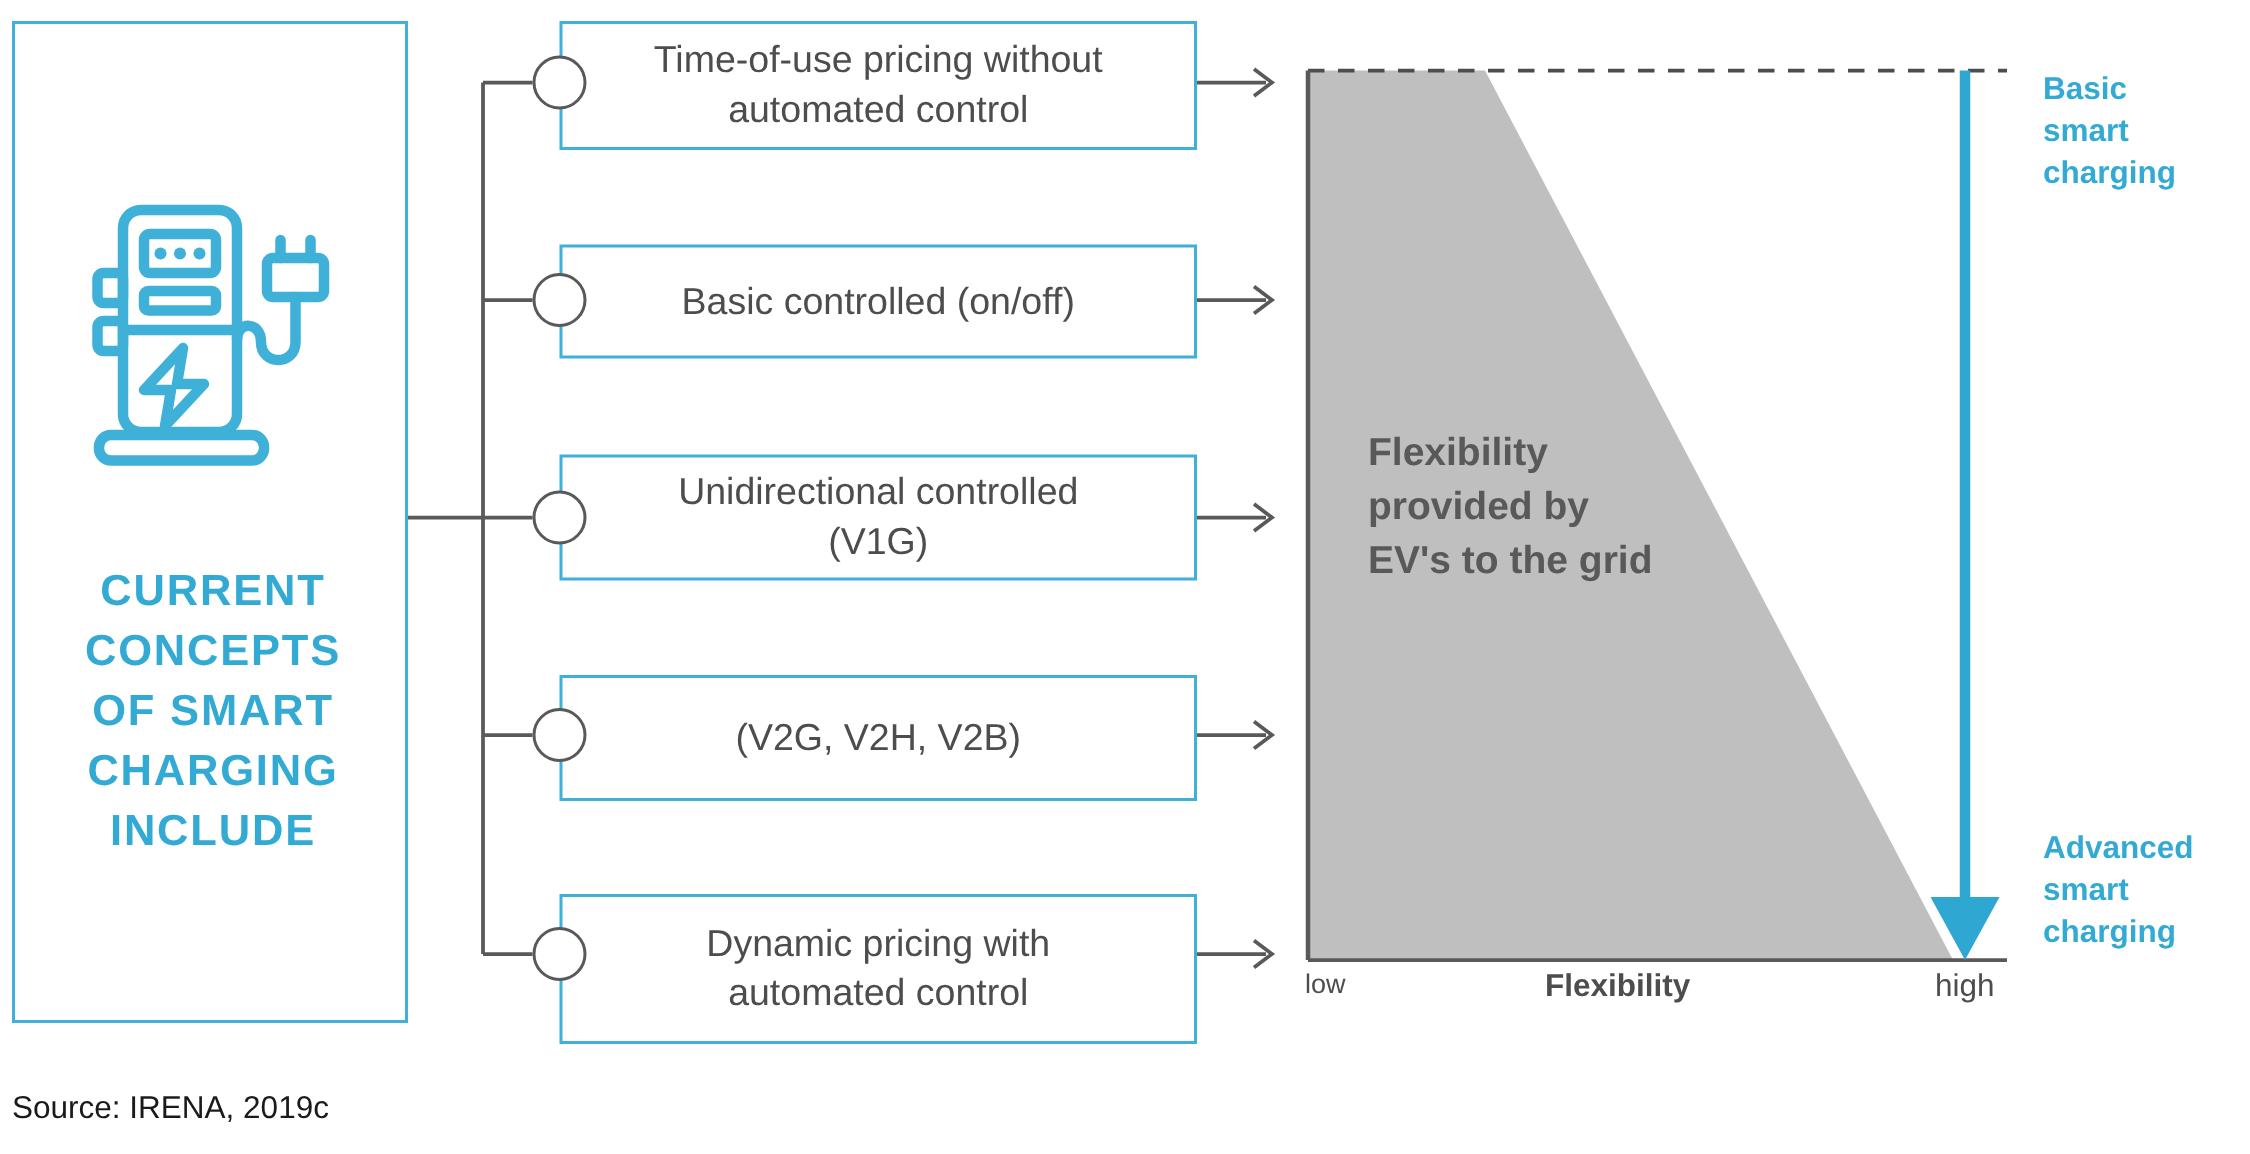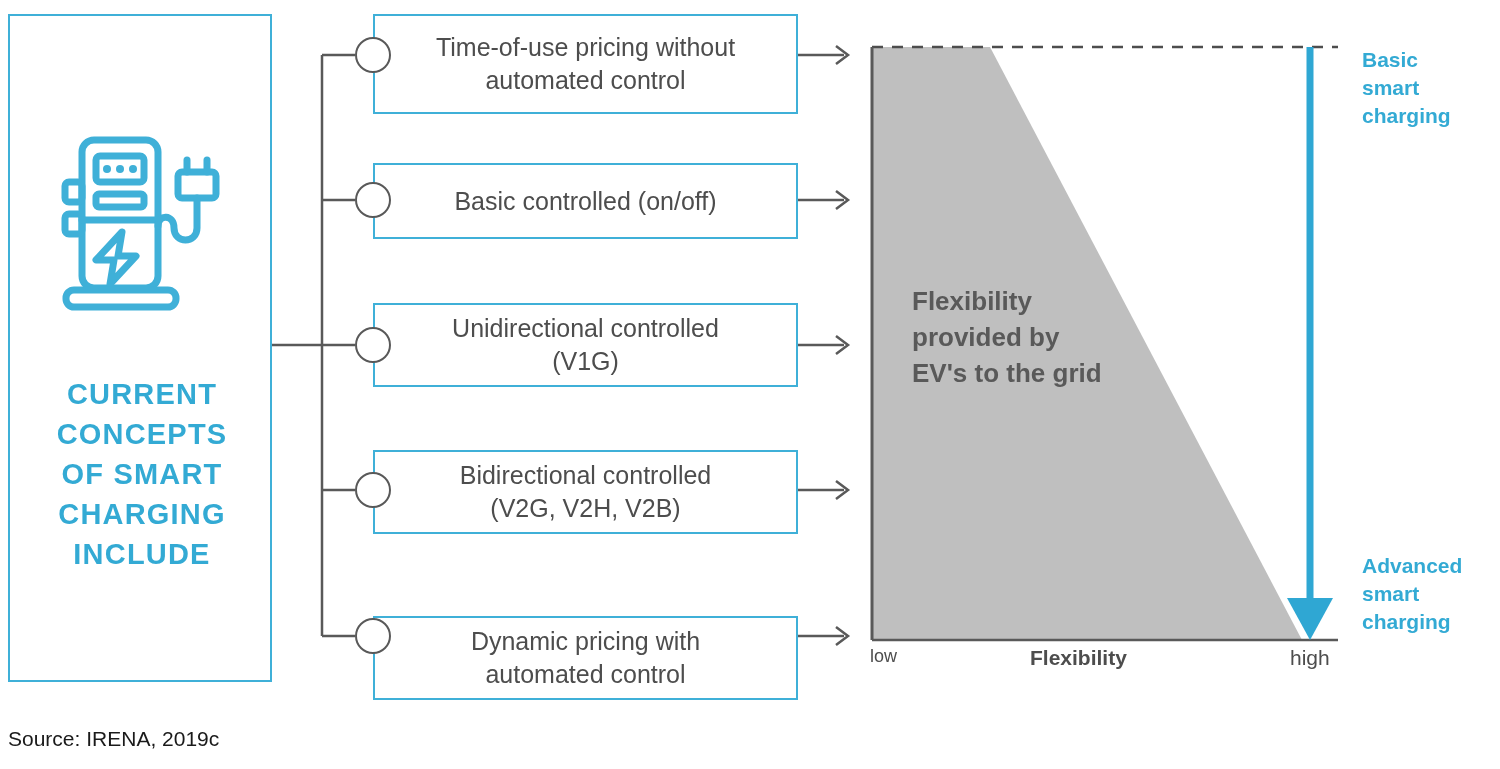--- a/index.html
+++ b/index.html
@@ -118,21 +118,21 @@
       <line x1="62" y1="55" x2="62" y2="636"></line>
 
       <line x1="62" y1="55" x2="95" y2="55"></line>
       <line x1="62" y1="200" x2="95" y2="200"></line>
       <line x1="62" y1="345" x2="95" y2="345"></line>
       <line x1="62" y1="490" x2="95" y2="490"></line>
       <line x1="62" y1="636" x2="95" y2="636"></line>
     </g>
   </svg>
 
-  <div class="concept-box" style="top:14px;height:100px;">
+  <div class="concept-box" style="top:14px;height:86px;">
     <div>
       <span class="lbl">Time-of-use pricing without</span>
       <span class="lbl">automated control</span>
     </div>
   </div>
   <div class="node-circle" style="left:355px;top:37px;"></div>
   <svg class="out-arrow" style="left:798px;top:43px;" viewBox="0 0 56 24">
     <line x1="0" y1="12" x2="46" y2="12" stroke="#595959" stroke-width="2.5"></line>
     <polyline points="38,3 50,12 38,21" fill="none" stroke="#595959" stroke-width="2.5"></polyline>
   </svg>
@@ -155,31 +155,30 @@
     </div>
   </div>
   <div class="node-circle" style="left:355px;top:327px;"></div>
   <svg class="out-arrow" style="left:798px;top:333px;" viewBox="0 0 56 24">
     <line x1="0" y1="12" x2="46" y2="12" stroke="#595959" stroke-width="2.5"></line>
     <polyline points="38,3 50,12 38,21" fill="none" stroke="#595959" stroke-width="2.5"></polyline>
   </svg>
 
   <div class="concept-box" style="top:450px;height:84px;">
     <div>
-      <span class="lbl">Bidirectional controlled</span>
       <span class="lbl">(V2G, V2H, V2B)</span>
     </div>
   </div>
   <div class="node-circle" style="left:355px;top:472px;"></div>
   <svg class="out-arrow" style="left:798px;top:478px;" viewBox="0 0 56 24">
     <line x1="0" y1="12" x2="46" y2="12" stroke="#595959" stroke-width="2.5"></line>
     <polyline points="38,3 50,12 38,21" fill="none" stroke="#595959" stroke-width="2.5"></polyline>
   </svg>
 
-  <div class="concept-box" style="top:616px;height:84px;">
+  <div class="concept-box" style="top:596px;height:100px;">
     <div>
       <span class="lbl">Dynamic pricing with</span>
       <span class="lbl">automated control</span>
     </div>
   </div>
   <div class="node-circle" style="left:355px;top:618px;"></div>
   <svg class="out-arrow" style="left:798px;top:624px;" viewBox="0 0 56 24">
     <line x1="0" y1="12" x2="46" y2="12" stroke="#595959" stroke-width="2.5"></line>
     <polyline points="38,3 50,12 38,21" fill="none" stroke="#595959" stroke-width="2.5"></polyline>
   </svg>

